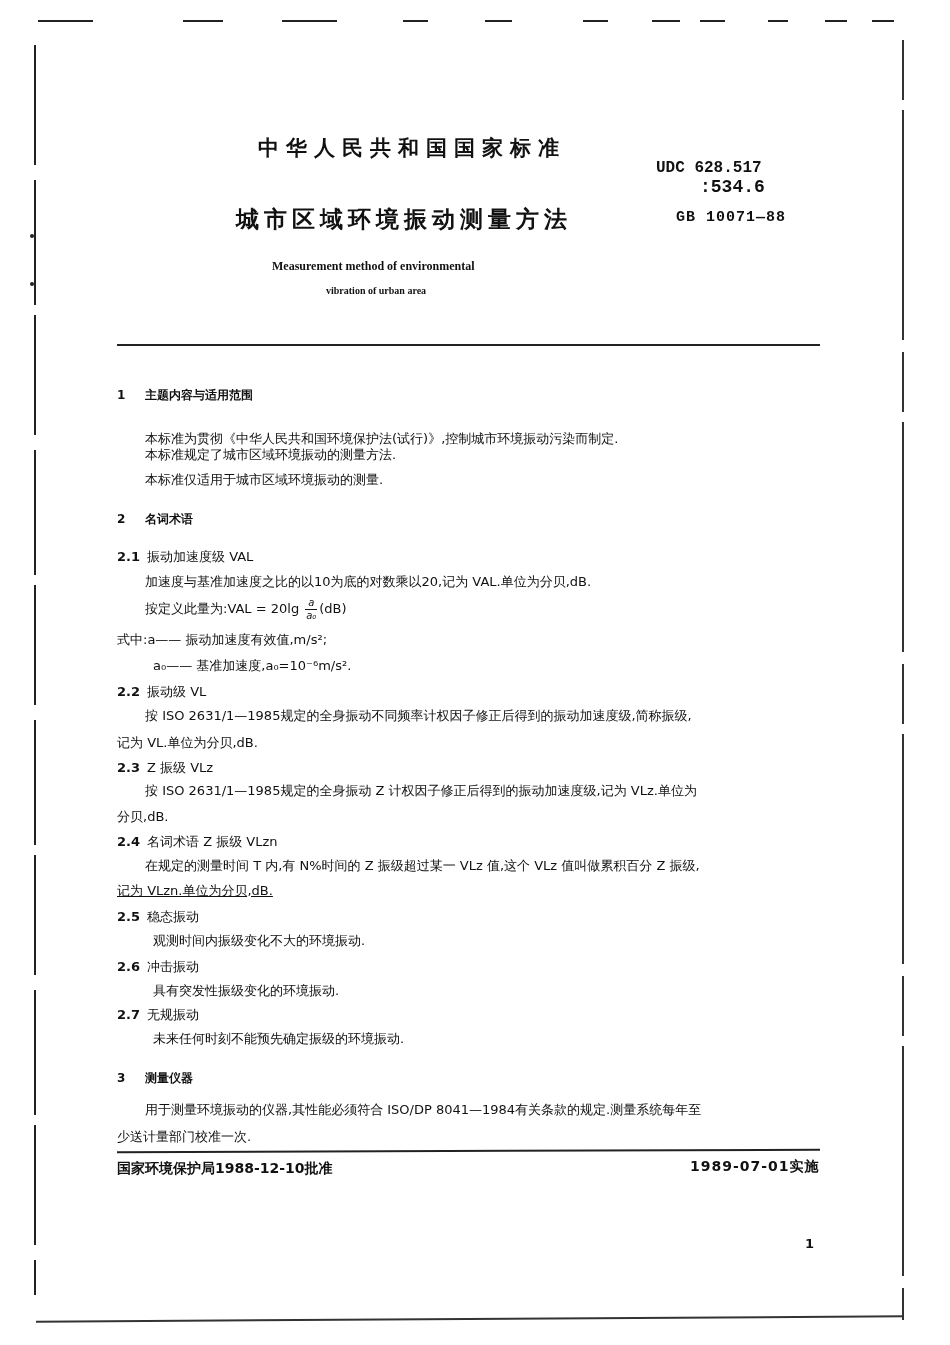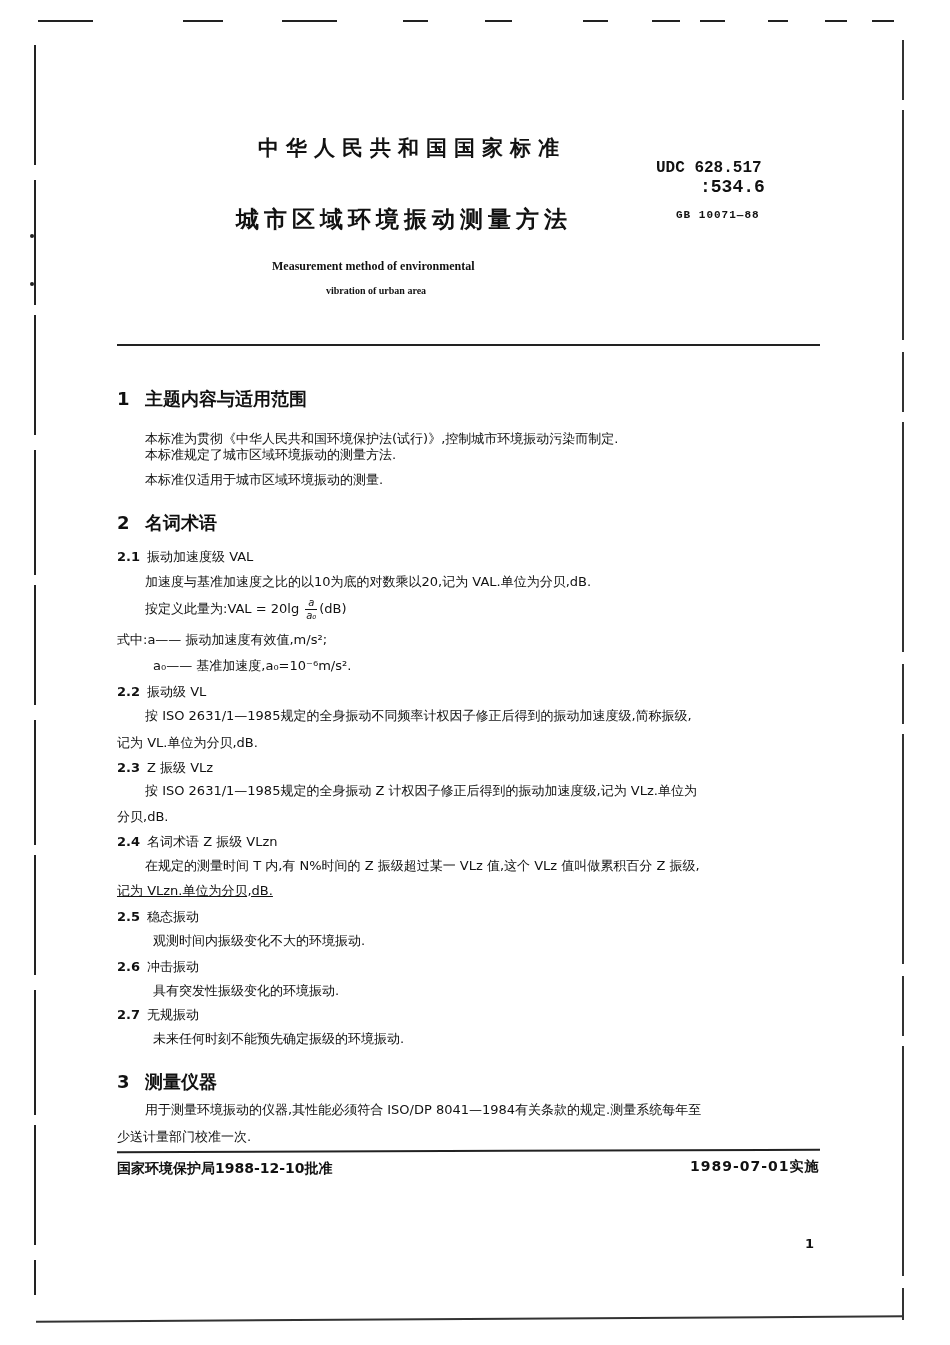--- a/index.html
+++ b/index.html
@@ -13,28 +13,28 @@
   .left-border { position: absolute; left: 34px; top: 45px; width: 2px; height: 1250px;
     background: repeating-linear-gradient(to bottom, #222 0 120px, transparent 120px 135px, #222 135px 260px, transparent 260px 270px); }
   .right-border { position: absolute; left: 902px; top: 40px; width: 2px; height: 1280px;
     background: repeating-linear-gradient(to bottom, #333 0 60px, transparent 60px 70px, #333 70px 300px, transparent 300px 312px); }
   .bottom-border { position: absolute; left: 36px; top: 1318px; width: 868px; height: 2px; background: #333; transform: rotate(-0.35deg); }
   .spot { position: absolute; width: 4px; height: 4px; border-radius: 50%; background: #222; }
 
   .cn-std { left: 258px; top: 134px; font-size: 21px; font-weight: bold; letter-spacing: 7px; }
   .udc { left: 656px; top: 160px; font-family: "Liberation Mono", monospace; font-weight: bold; font-size: 16px; line-height: 16px; }
   .udc2 { left: 700px; top: 177px; font-family: "Liberation Mono", monospace; font-weight: bold; font-size: 18px; }
-  .gb { left: 676px; top: 209px; font-family: "Liberation Mono", monospace; font-weight: bold; font-size: 11px; letter-spacing: 1px; }
+  .gb { left: 676px; top: 209px; font-family: "Liberation Mono", monospace; font-weight: bold; font-size: 15px; letter-spacing: 1px; }
   .title { left: 236px; top: 204px; font-size: 23px; font-weight: bold; letter-spacing: 5px; }
   .en1 { left: 272px; top: 259px; font-family: "Liberation Serif", serif; font-weight: bold; font-size: 12px; }
   .en2 { left: 326px; top: 285px; font-family: "Liberation Serif", serif; font-weight: bold; font-size: 10px; }
   .rule { position: absolute; left: 117px; width: 703px; height: 2px; background: #222; }
 
   .line { position: absolute; font-size: 13px; white-space: nowrap; }
-  .h1 { font-weight: bold; font-size: 18px; }
+  .h1 { font-weight: bold; font-size: 12px; }
   .num { display: inline-block; width: 28px; font-weight: bold; }
   .snum { display: inline-block; width: 30px; font-weight: bold; }
   .frac { display: inline-flex; flex-direction: column; align-items: center; vertical-align: middle; font-style: italic; font-size: 10px; line-height: 10px; margin: 0 2px; }
   .frac .bar { width: 12px; height: 1px; background: #111; margin: 1px 0; }
   .footer { position: absolute; font-size: 14px; font-weight: bold; }
   .pg { left: 805px; top: 1236px; font-size: 13px; font-weight: bold; }
 </style>
 </head>
 <body>
 

